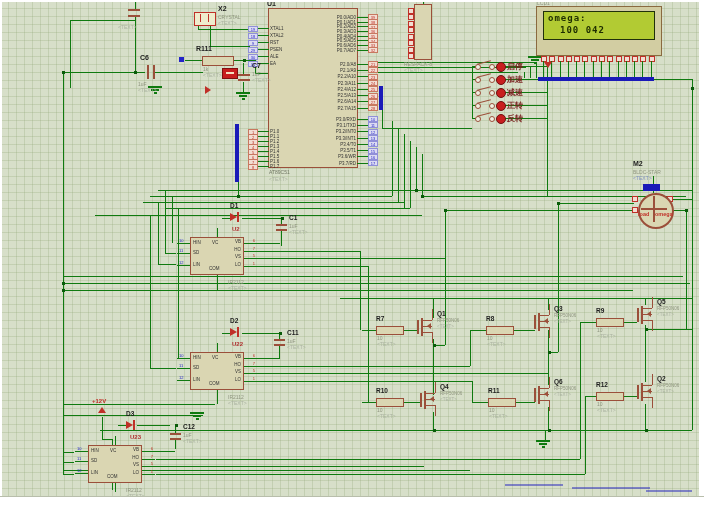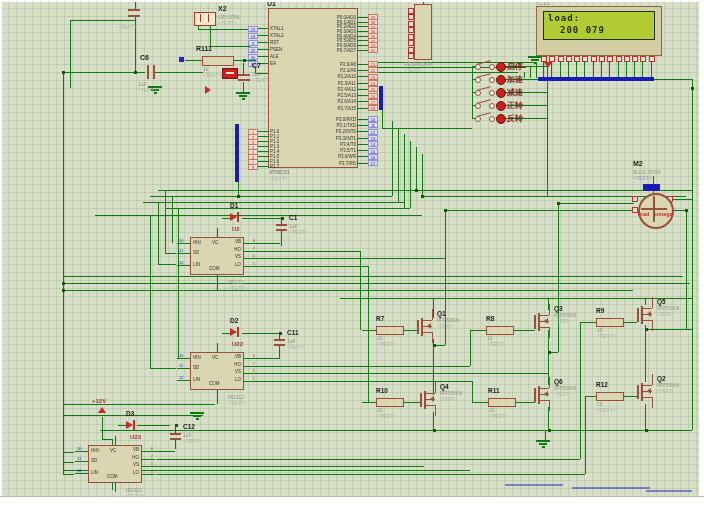--- a/index.html
+++ b/index.html
@@ -547,22 +547,22 @@
 
   <div id="respack">
     <div id="rpbody"></div>
     <span class="val" style="left:-10px;top:59px;">RESPACK-8</span>
     <span class="note" style="left:-10px;top:65px;">&lt;TEXT&gt;</span>
   </div>
 
   <div id="lcd">
     <span id="lcdref">LCD1</span>
     <div id="lcdscreen">
-      <span id="lcdline1">load:</span>
-      <span id="lcdline2">200 079</span>
+      <span id="lcdline1">omega:</span>
+      <span id="lcdline2">100 042</span>
     </div>
     <div id="lcdnames">
         <span class="lname"></span>
         <span class="lname"></span>
         <span class="lname"></span>
         <span class="lname"></span>
         <span class="lname"></span>
         <span class="lname"></span>
         <span class="lname"></span>
         <span class="lname"></span>

